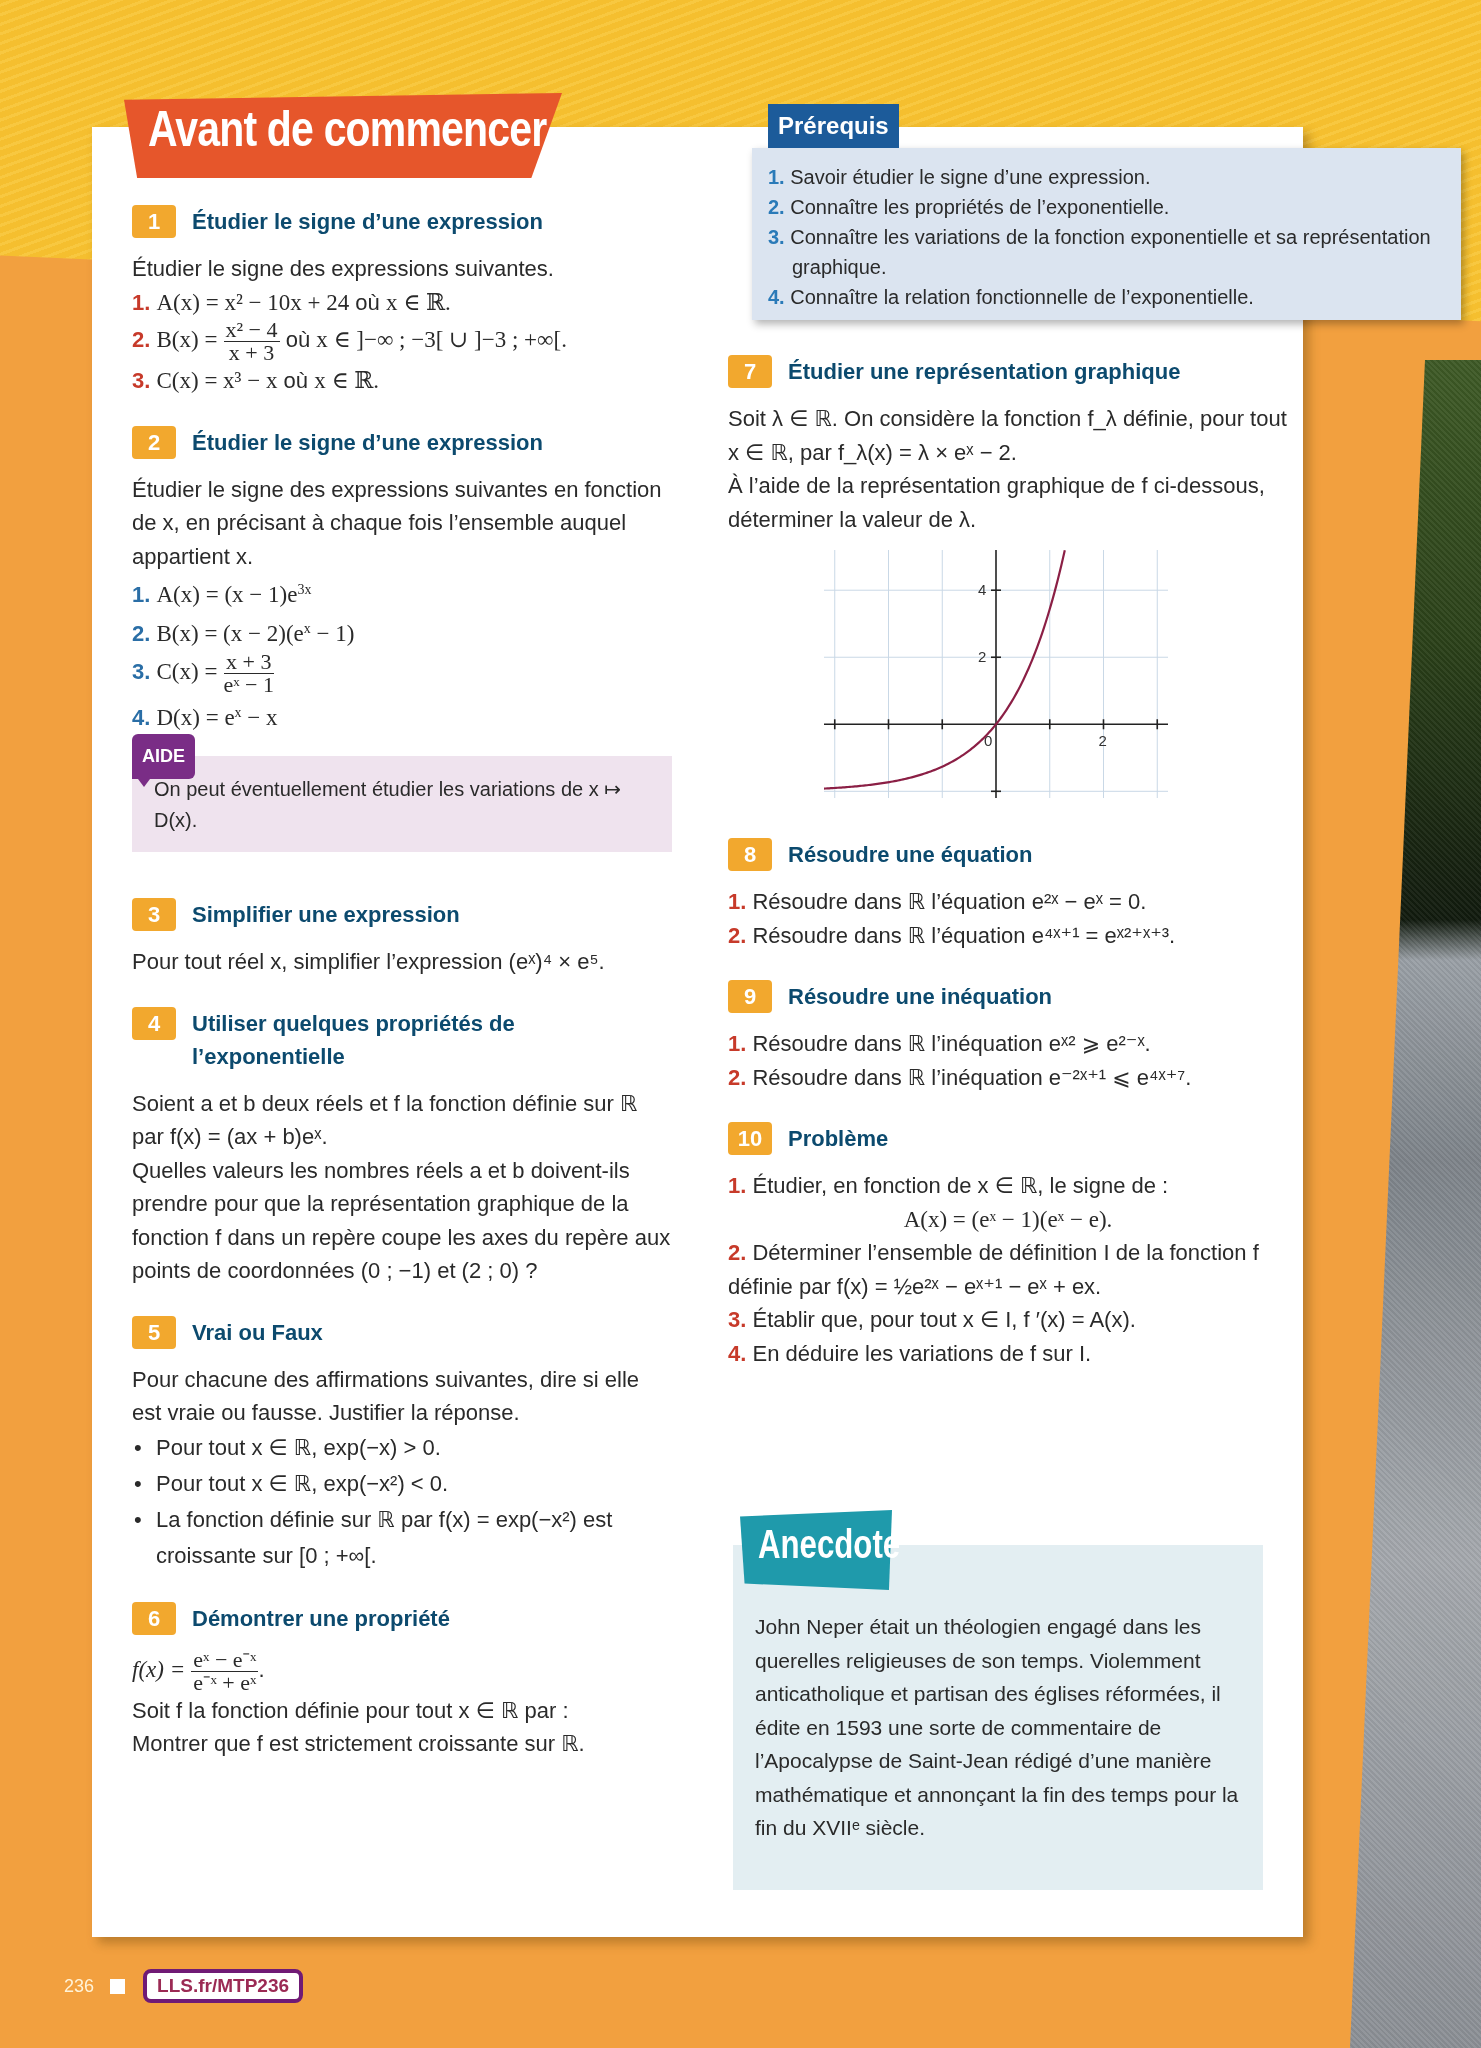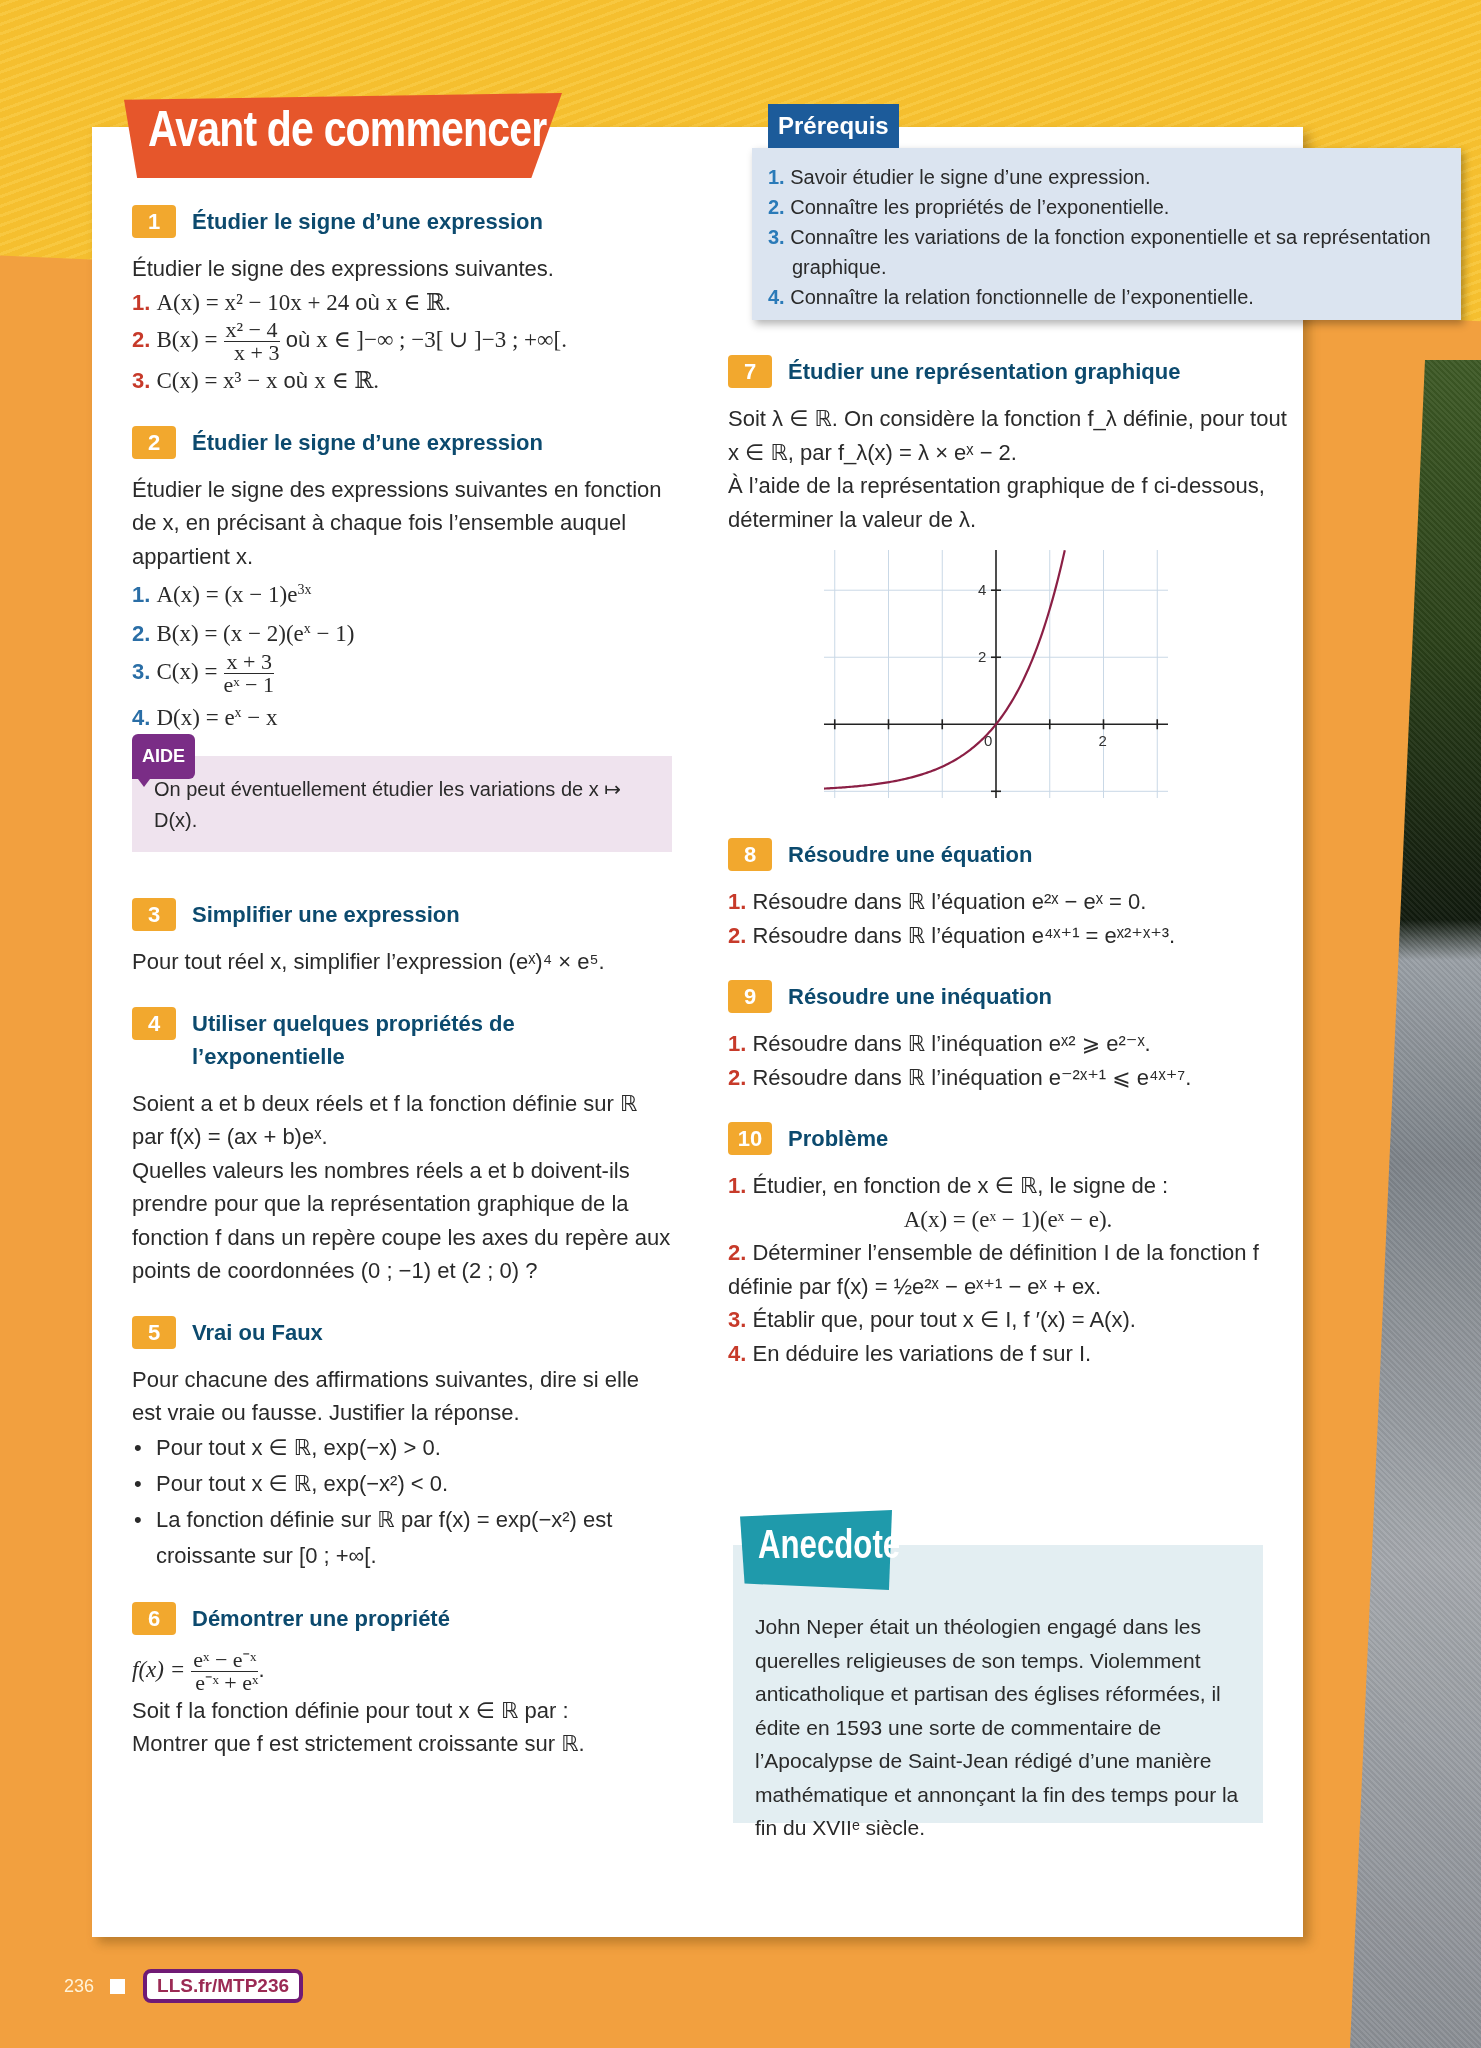--- a/index.html
+++ b/index.html
@@ -49,21 +49,21 @@
     background: #f2a82e; border-radius: 4px; color: #fff; font-weight: bold;
     font-size: 22px; text-align: center; line-height: 33px; margin-right: 16px;
   }
   .ex-title { color: #0c4a6e; font-weight: bold; font-size: 22px; line-height: 33px; }
   .p { font-size: 22px; line-height: 33.5px; color: #2a2a2a; }
   .m { font-family: "Liberation Serif", "DejaVu Serif", serif; font-size: 23px; }
   .mi { font-family: "Liberation Serif", "DejaVu Serif", serif; font-style: italic; font-size: 23px; }
   sup, sub { font-size: 14px; font-family: "Liberation Serif", serif; }
   .n-red { color: #c73a2a; font-weight: bold; }
   .n-blue { color: #2a6ea6; font-weight: bold; }
-  .frac { display: inline-flex; flex-direction: column; vertical-align: middle; text-align: right; font-family: "Liberation Serif", serif; font-size: 22px; line-height: 22px; }
+  .frac { display: inline-flex; flex-direction: column; vertical-align: middle; text-align: center; font-family: "Liberation Serif", serif; font-size: 22px; line-height: 22px; }
   .frac .num { border-bottom: 1.5px solid #2a2a2a; padding: 0 2px; }
   .ex-block { margin-bottom: 28px; }
   .aide-box { position: relative; margin-top: 22px; background: #efe3ee; padding: 18px 22px 16px; }
   .aide-tag {
     position: absolute; left: 0; top: -22px; background: #7a2d86; color: #fff;
     font-weight: bold; font-size: 18px; padding: 12px 10px; border-radius: 6px 6px 6px 0;
   }
   .aide-tag::after {
     content: ""; position: absolute; left: 6px; bottom: -8px;
     border-left: 6px solid transparent; border-right: 6px solid transparent; border-top: 8px solid #7a2d86;
@@ -79,21 +79,21 @@
   .prereq-tag {
     position: absolute; left: 768px; top: 104px; background: #1c5b9a; color: #fff;
     font-weight: bold; font-size: 24px; padding: 2px 10px; height: 44px; line-height: 40px;
     transform-origin: left center;
   }
   .prereq-item { font-size: 20px; line-height: 30px; color: #2a2a2a; padding-left: 24px; text-indent: -24px; }
   .prereq-item .n-blue { color: #2a7ab8; }
   .graph { margin: 8px 0 20px 88px; width: 360px; height: 260px; }
   .problem-center { text-align: center; }
   .anecdote-box {
-    position: absolute; left: 733px; top: 1545px; width: 530px; height: 278px;
+    position: absolute; left: 733px; top: 1545px; width: 530px; height: 345px;
     background: #e3eef2; padding: 65px 22px 20px;
   }
   .anecdote-tag {
     position: absolute; left: 740px; top: 1510px; width: 152px; height: 80px;
     background: #1f9aab; clip-path: polygon(0 8%, 100% 0, 98% 100%, 3% 92%);
   }
   .anecdote-title {
     position: absolute; left: 758px; top: 1522px; color: #fff; font-weight: bold; font-size: 40px;
     transform: scaleX(0.78); transform-origin: left top; white-space: nowrap;
   }

